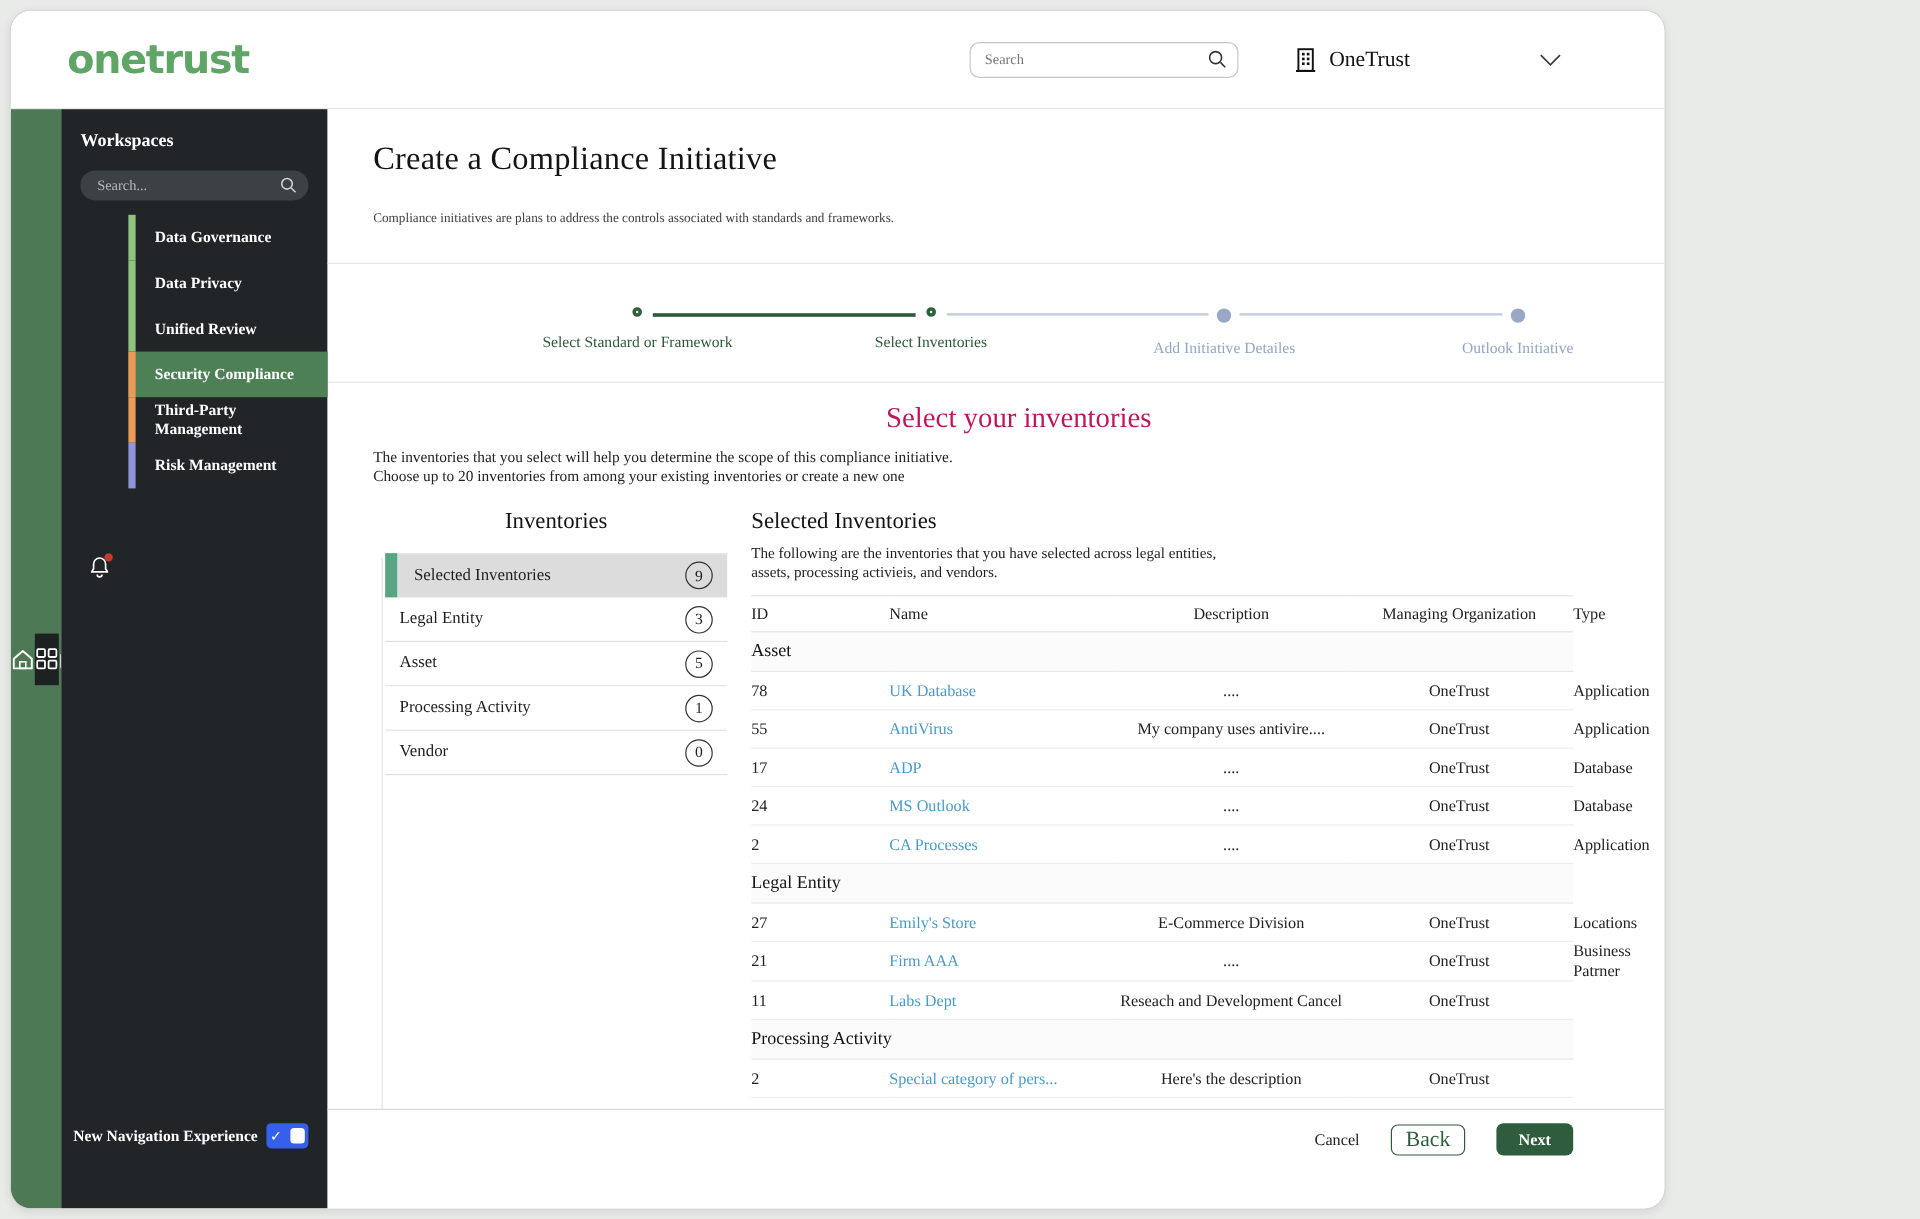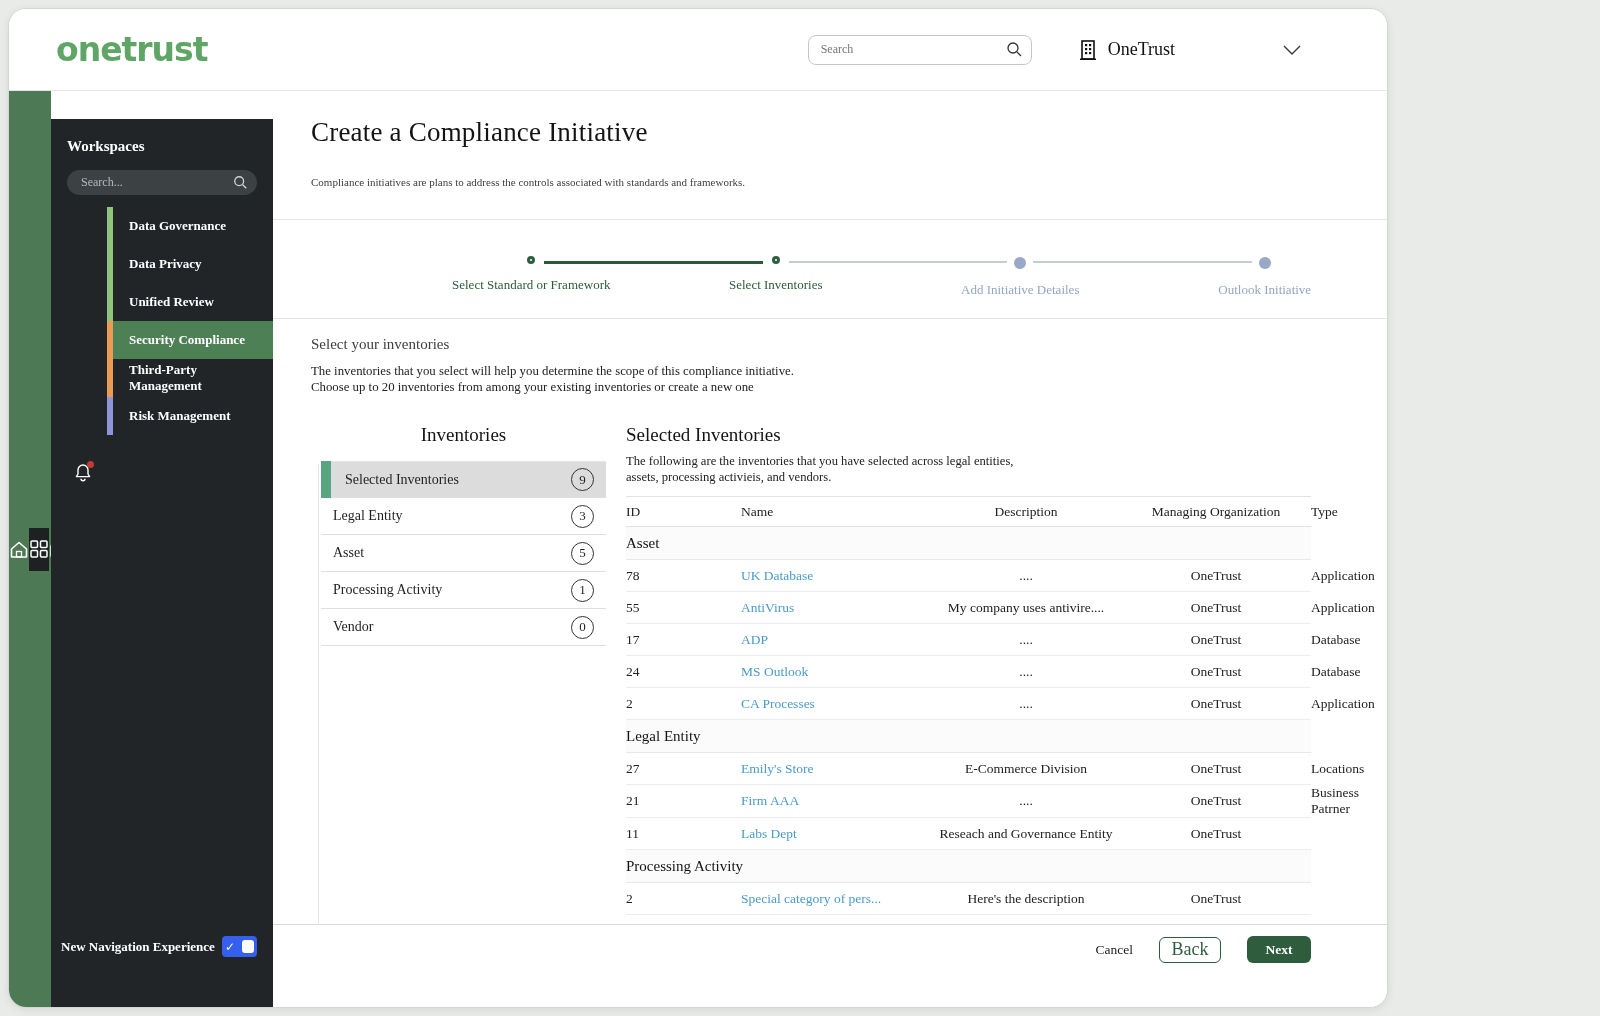--- a/index.html
+++ b/index.html
@@ -37,21 +37,21 @@
   .rail-bottom { display:flex; flex-direction:column; align-items:center; gap:17px; padding:14px 0 52px; }
   .bell-wrap { position:relative; cursor:pointer; }
   .bell-dot { position:absolute; right:-2px; top:-2px; width:7px; height:7px; border-radius:50%; background:#c43b33; }
   .avatar { width:26px; height:26px; border-radius:50%; background:#273a6e; border:1.5px solid #fff;
             color:#fff; font-size:11px; font-weight:700; display:flex; align-items:center; justify-content:center; cursor:pointer; }
   .gear { color:#fff; font-family:"DejaVu Sans", sans-serif; font-size:19px; line-height:19px; cursor:pointer; }
   .help { width:19px; height:19px; border-radius:50%; border:1.5px solid #fff; color:#fff; font-size:11px;
           display:flex; align-items:center; justify-content:center; cursor:pointer; }
 
   
-  .panel { width:222px; background:#212527; color:#fff; display:flex; flex-direction:column;margin-top:28px; }
+  .panel { width:222px; background:#212527; color:#fff; display:flex; flex-direction:column; }
   .ws-title { font-size:15px; font-weight:700; margin:19px 0 0 16px; }
   .ws-search { position:relative; margin:15px 16px 12px 16px; height:25px; }
   .ws-search input { width:100%; height:100%; background:#3c4144; border:none; border-radius:13px;
          color:#d6dadc; font-family:"Liberation Serif", serif; font-size:12px; padding:0 30px 0 14px; outline:none; }
   .ws-search input::placeholder { color:#b4babd; }
   .ws-search .mag { position:absolute; right:9px; top:5px; }
   .ws-list { display:flex; flex-direction:column;padding-left:44px; }
   .ws-item { position:relative; height:38px; margin-left:12px; display:flex; align-items:center;
              padding-left:22px; cursor:pointer; }
   .ws-item .ws-strip { position:absolute; left:0; top:0; bottom:0; width:6px; }
@@ -79,21 +79,21 @@
   .step .dot  { width:12px; height:12px; border-radius:50%; background:#9aa8c7; z-index:2; margin-top:1px; }
   .step .lbl { margin-top:13px; font-size:13px; }
   .step.done .lbl, .step.current .lbl { color:#2d5b3a; }
   .step.upcoming .lbl { color:#93a7c4; }
   .step:not(:last-child)::after { content:""; position:absolute; top:41px; left:calc(50% + 13px);
              width:calc(100% - 26px); height:2px; background:#c3cdda; }
   .step.done:not(:last-child)::after { background:#2d5a39; height:3px; top:41px; }
 
   
   .sect { height:102px; flex:0 0 102px; padding:17px 0 0 38px; }
-  .sect-h { font-size:15px; color:#404040; }
+  .sect-h { font-size:24px; color:#be185d;text-align:center; }
   .sect-p { font-size:12.8px; line-height:15.5px; margin-top:11px; color:#222; }
 
   
   .cols { flex:1; display:flex; gap:20px; padding:0 84px 0 38px; min-height:0; overflow:hidden; }
   .left-col { position:relative; width:295px; flex:0 0 295px; padding-left:10px; }
   .left-col::before { content:""; position:absolute; left:7px; top:44px; bottom:0; width:1px; background:#e3e3e3; }
   .inv-title { text-align:center; font-size:19px; margin:3px 0 15px; color:#141414; }
   .inv-item { position:relative; height:37px; display:flex; align-items:center; justify-content:space-between;
               padding:0 12px; border-bottom:1px solid #dfdfdf; font-size:14px; cursor:pointer; background:#fff; }
   .inv-item:first-child { border-top:1px solid #e6e6e6; }
@@ -393,21 +393,21 @@
                 <tr class="drow">
                   <td class="al">21</td>
                   <td class="al"><a class="ilink">Firm AAA</a></td>
                   <td class="ac">....</td>
                   <td class="ac">OneTrust</td>
                   <td class="ac">Business Patrner</td>
                 </tr>
                 <tr class="drow">
                   <td class="al">11</td>
                   <td class="al"><a class="ilink">Labs Dept</a></td>
-                  <td class="ac">Reseach and Governance Entity</td>
+                  <td class="ac">Reseach and Development Cancel</td>
                   <td class="ac">OneTrust</td>
                   <td class="ac"></td>
                 </tr>
                 <tr>
                   <td class="gcell al" colspan="5">Processing Activity</td>
                 </tr>
                 <tr class="drow">
                   <td class="al">2</td>
                   <td class="al"><a class="ilink">Special category of pers...</a></td>
                   <td class="ac">Here's the description</td>

